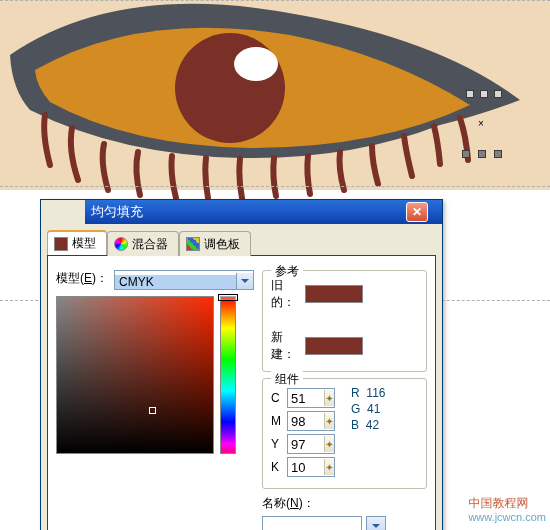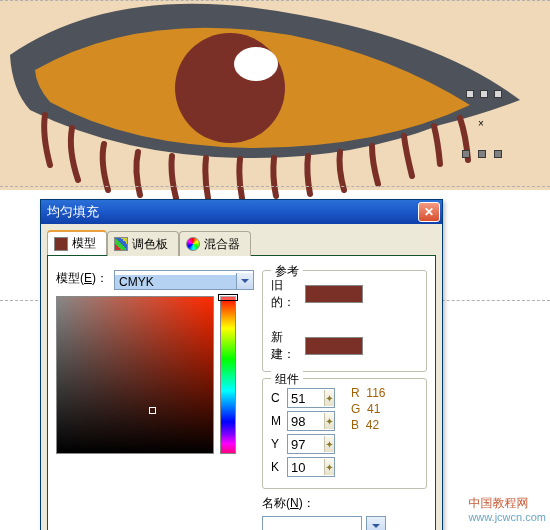--- a/index.html
+++ b/index.html
@@ -35,22 +35,23 @@
     background: #ece9d8;
     border: 1px solid #003c74;
     box-shadow: 2px 2px 4px rgba(0,0,0,0.25);
   }
   .titlebar {
     height: 24px;
     background: linear-gradient(to bottom, #2a6fd6 0%, #1b58c9 50%, #0f3fa8 100%);
     color: #fff;
     display: flex;
     align-items: center;
-    padding: 0 2px 0 6px;
+    padding: 0 14px 0 6px;
     font-size: 13px;
+    margin-left: 44px;
   }
   .titlebar .spacer { flex: 1; }
   .close-btn {
     width: 20px; height: 18px;
     background: linear-gradient(to bottom, #f59a82, #d64f2f);
     border: 1px solid #fff;
     border-radius: 3px;
     display: flex; align-items: center; justify-content: center;
     color: #fff; font-weight: bold; font-size: 12px;
     cursor: pointer;
@@ -160,21 +161,21 @@
   .numbox input {
     width: 30px; border:none; font-size:13px; padding:0 3px; outline:none;
   }
   .numbox .spin {
     width:14px; height:16px;
     background:linear-gradient(#faf8ee,#e7e2cc);
     border-left:1px solid #c7c2aa;
     display:flex; align-items:center; justify-content:center;
     color:#8a7a30; font-size:10px;
   }
-  .rgb { font-size: 12px; line-height: 16px; margin-left: 6px; color:#a16207;}
+  .rgb { font-size: 12px; line-height: 16px; margin-left: 6px; color:#0c4a6e;}
   .right-col { flex: 1; }
 
   .namebox {
     display:flex; align-items:flex-end; gap:4px; margin-top:4px;
   }
   .namebox input {
     border:1px solid #7f9db9; height:18px; width: 90px; font-size:12px; padding:0 4px;
   }
   .namebox .dbtn{
     width:18px;height:18px;border:1px solid #7f9db9;
@@ -245,26 +246,26 @@
     <span class="spacer"></span>
     <div class="close-btn">✕</div>
   </div>
 
   <div class="tabstrip">
     <div class="tab active">
       <span class="swatch" style="background:#7a3026"></span>
       <span>模型</span>
     </div>
     <div class="tab">
+      <span class="wheel-icon"></span>
+      <span>混合器</span>
+    </div>
+    <div class="tab">
       <span class="palette-icon"></span>
       <span>调色板</span>
-    </div>
-    <div class="tab">
-      <span class="wheel-icon"></span>
-      <span>混合器</span>
     </div>
   </div>
 
   <div class="content">
     <div class="main-row">
 
       <div>
         <div class="row" style="margin-bottom:6px;">
           <span class="label">模型(<span class="u">E</span>)：</span>
           <div class="combobox">

